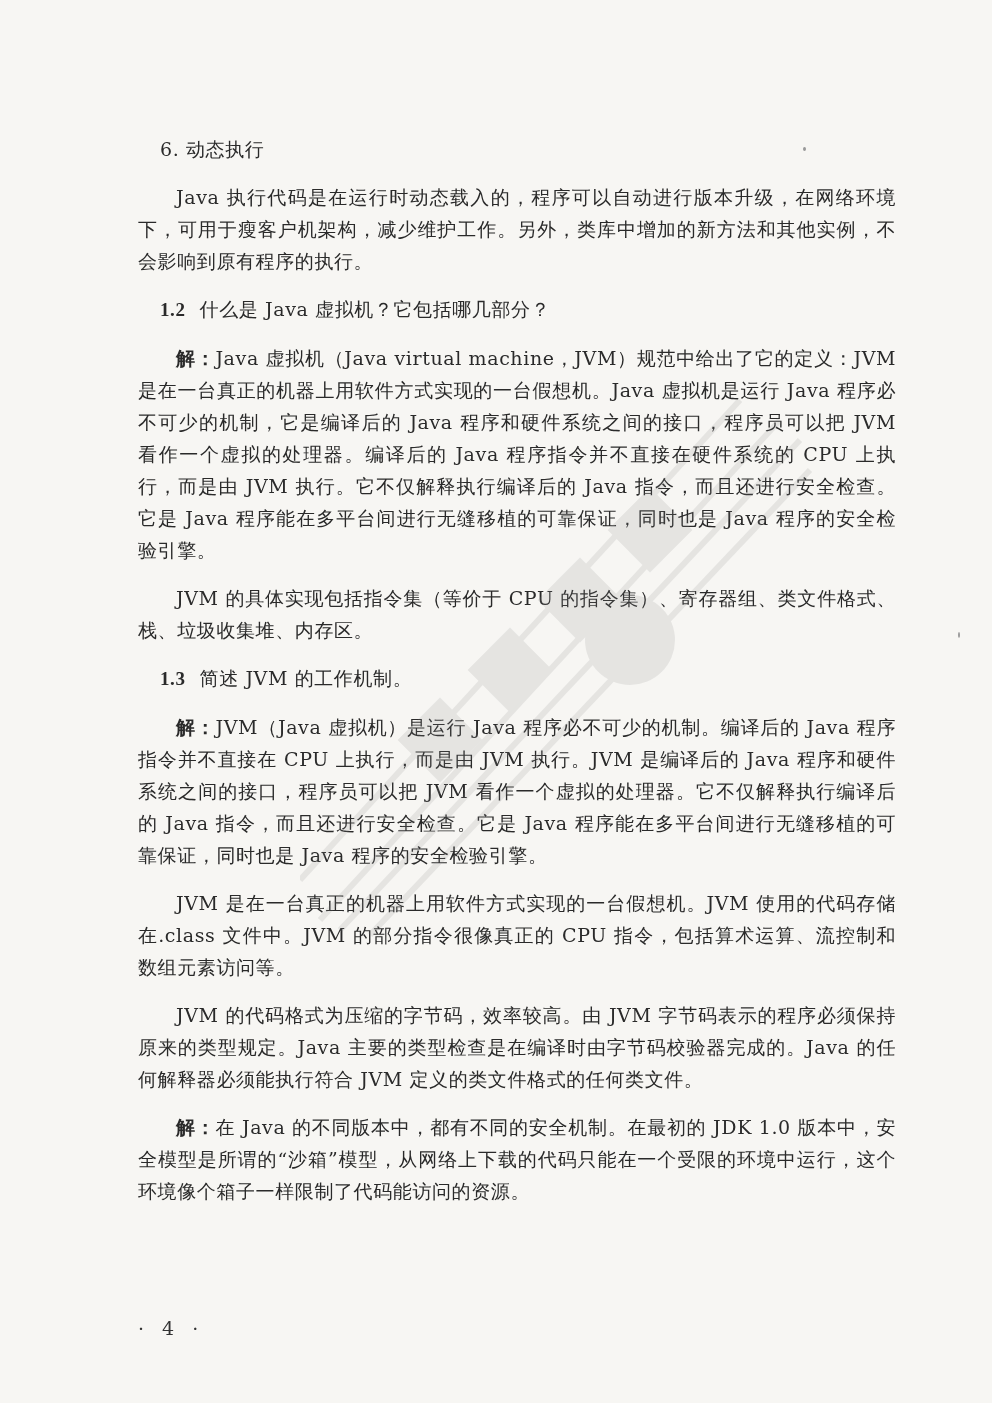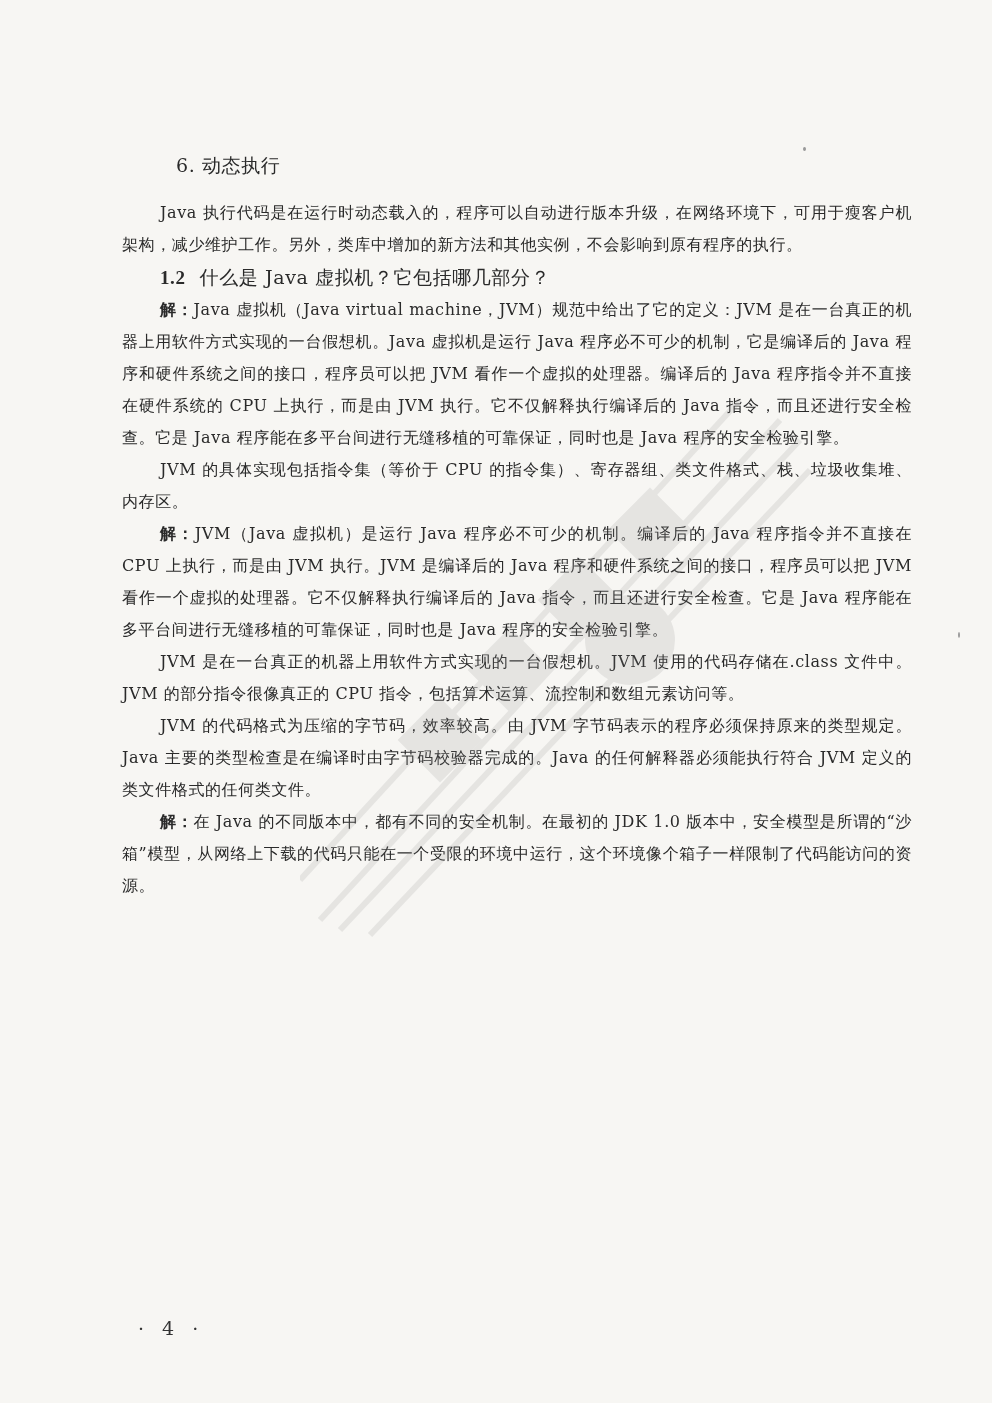--- a/index.html
+++ b/index.html
@@ -15,43 +15,43 @@
       font-family: "DejaVu Serif", "Liberation Serif", serif;
       color: #2a2a2a;
     }
     .page {
       position: absolute;
       left: 122px;
       top: 133px;
       width: 790px;
     }
     .para {
-      margin: 0;
-      font-size: 16px;
+      margin: 16px;
+      font-size: 19px;
       line-height: 32px;
       letter-spacing: 0.6px;
       text-align: justify;
       text-indent: 38px;
     }
     .heading-num {
       font-weight: bold;
       font-family: "Liberation Serif", serif;
     }
     .q-heading {
       margin: 0;
       font-size: 19px;
       line-height: 32px;
       letter-spacing: 0.6px;
       text-indent: 38px;
     }
     .q-heading .heading-num {
       margin-right: 14px;
     }
     .sub-heading {
-      margin: 16px;
+      margin: 0;
       font-size: 19px;
       line-height: 32px;
       letter-spacing: 0.6px;
       text-indent: 38px;
     }
     .jie {
       font-weight: bold;
     }
     .page-number {
       position: absolute;
@@ -80,20 +80,21 @@
 <body>
 
 <div class="page">
   <p class="sub-heading">6. 动态执行</p>
   <p class="para">Java 执行代码是在运行时动态载入的，程序可以自动进行版本升级，在网络环境下，可用于瘦客户机架构，减少维护工作。另外，类库中增加的新方法和其他实例，不会影响到原有程序的执行。</p>
 
   <p class="q-heading"><span class="heading-num">1.2</span><span>什么是 Java 虚拟机？它包括哪几部分？</span></p>
   <p class="para"><span class="jie">解：</span><span>Java 虚拟机（Java virtual machine，JVM）规范中给出了它的定义：JVM 是在一台真正的机器上用软件方式实现的一台假想机。Java 虚拟机是运行 Java 程序必不可少的机制，它是编译后的 Java 程序和硬件系统之间的接口，程序员可以把 JVM 看作一个虚拟的处理器。编译后的 Java 程序指令并不直接在硬件系统的 CPU 上执行，而是由 JVM 执行。它不仅解释执行编译后的 Java 指令，而且还进行安全检查。它是 Java 程序能在多平台间进行无缝移植的可靠保证，同时也是 Java 程序的安全检验引擎。</span></p>
   <p class="para">JVM 的具体实现包括指令集（等价于 CPU 的指令集）、寄存器组、类文件格式、栈、垃圾收集堆、内存区。</p>
 
+  <p class="q-heading"><span class="heading-num">1.3</span><span>简述 JVM 的工作机制。</span></p>
   <p class="para"><span class="jie">解：</span><span>JVM（Java 虚拟机）是运行 Java 程序必不可少的机制。编译后的 Java 程序指令并不直接在 CPU 上执行，而是由 JVM 执行。JVM 是编译后的 Java 程序和硬件系统之间的接口，程序员可以把 JVM 看作一个虚拟的处理器。它不仅解释执行编译后的 Java 指令，而且还进行安全检查。它是 Java 程序能在多平台间进行无缝移植的可靠保证，同时也是 Java 程序的安全检验引擎。</span></p>
   <p class="para">JVM 是在一台真正的机器上用软件方式实现的一台假想机。JVM 使用的代码存储在.class 文件中。JVM 的部分指令很像真正的 CPU 指令，包括算术运算、流控制和数组元素访问等。</p>
   <p class="para">JVM 的代码格式为压缩的字节码，效率较高。由 JVM 字节码表示的程序必须保持原来的类型规定。Java 主要的类型检查是在编译时由字节码校验器完成的。Java 的任何解释器必须能执行符合 JVM 定义的类文件格式的任何类文件。</p>
 
   <p class="para"><span class="jie">解：</span><span>在 Java 的不同版本中，都有不同的安全机制。在最初的 JDK 1.0 版本中，安全模型是所谓的“沙箱”模型，从网络上下载的代码只能在一个受限的环境中运行，这个环境像个箱子一样限制了代码能访问的资源。</span></p>
 </div>
 
 <div class="page-number">· 4 ·</div>
 
 <svg class="watermark" viewBox="0 0 520 560">

